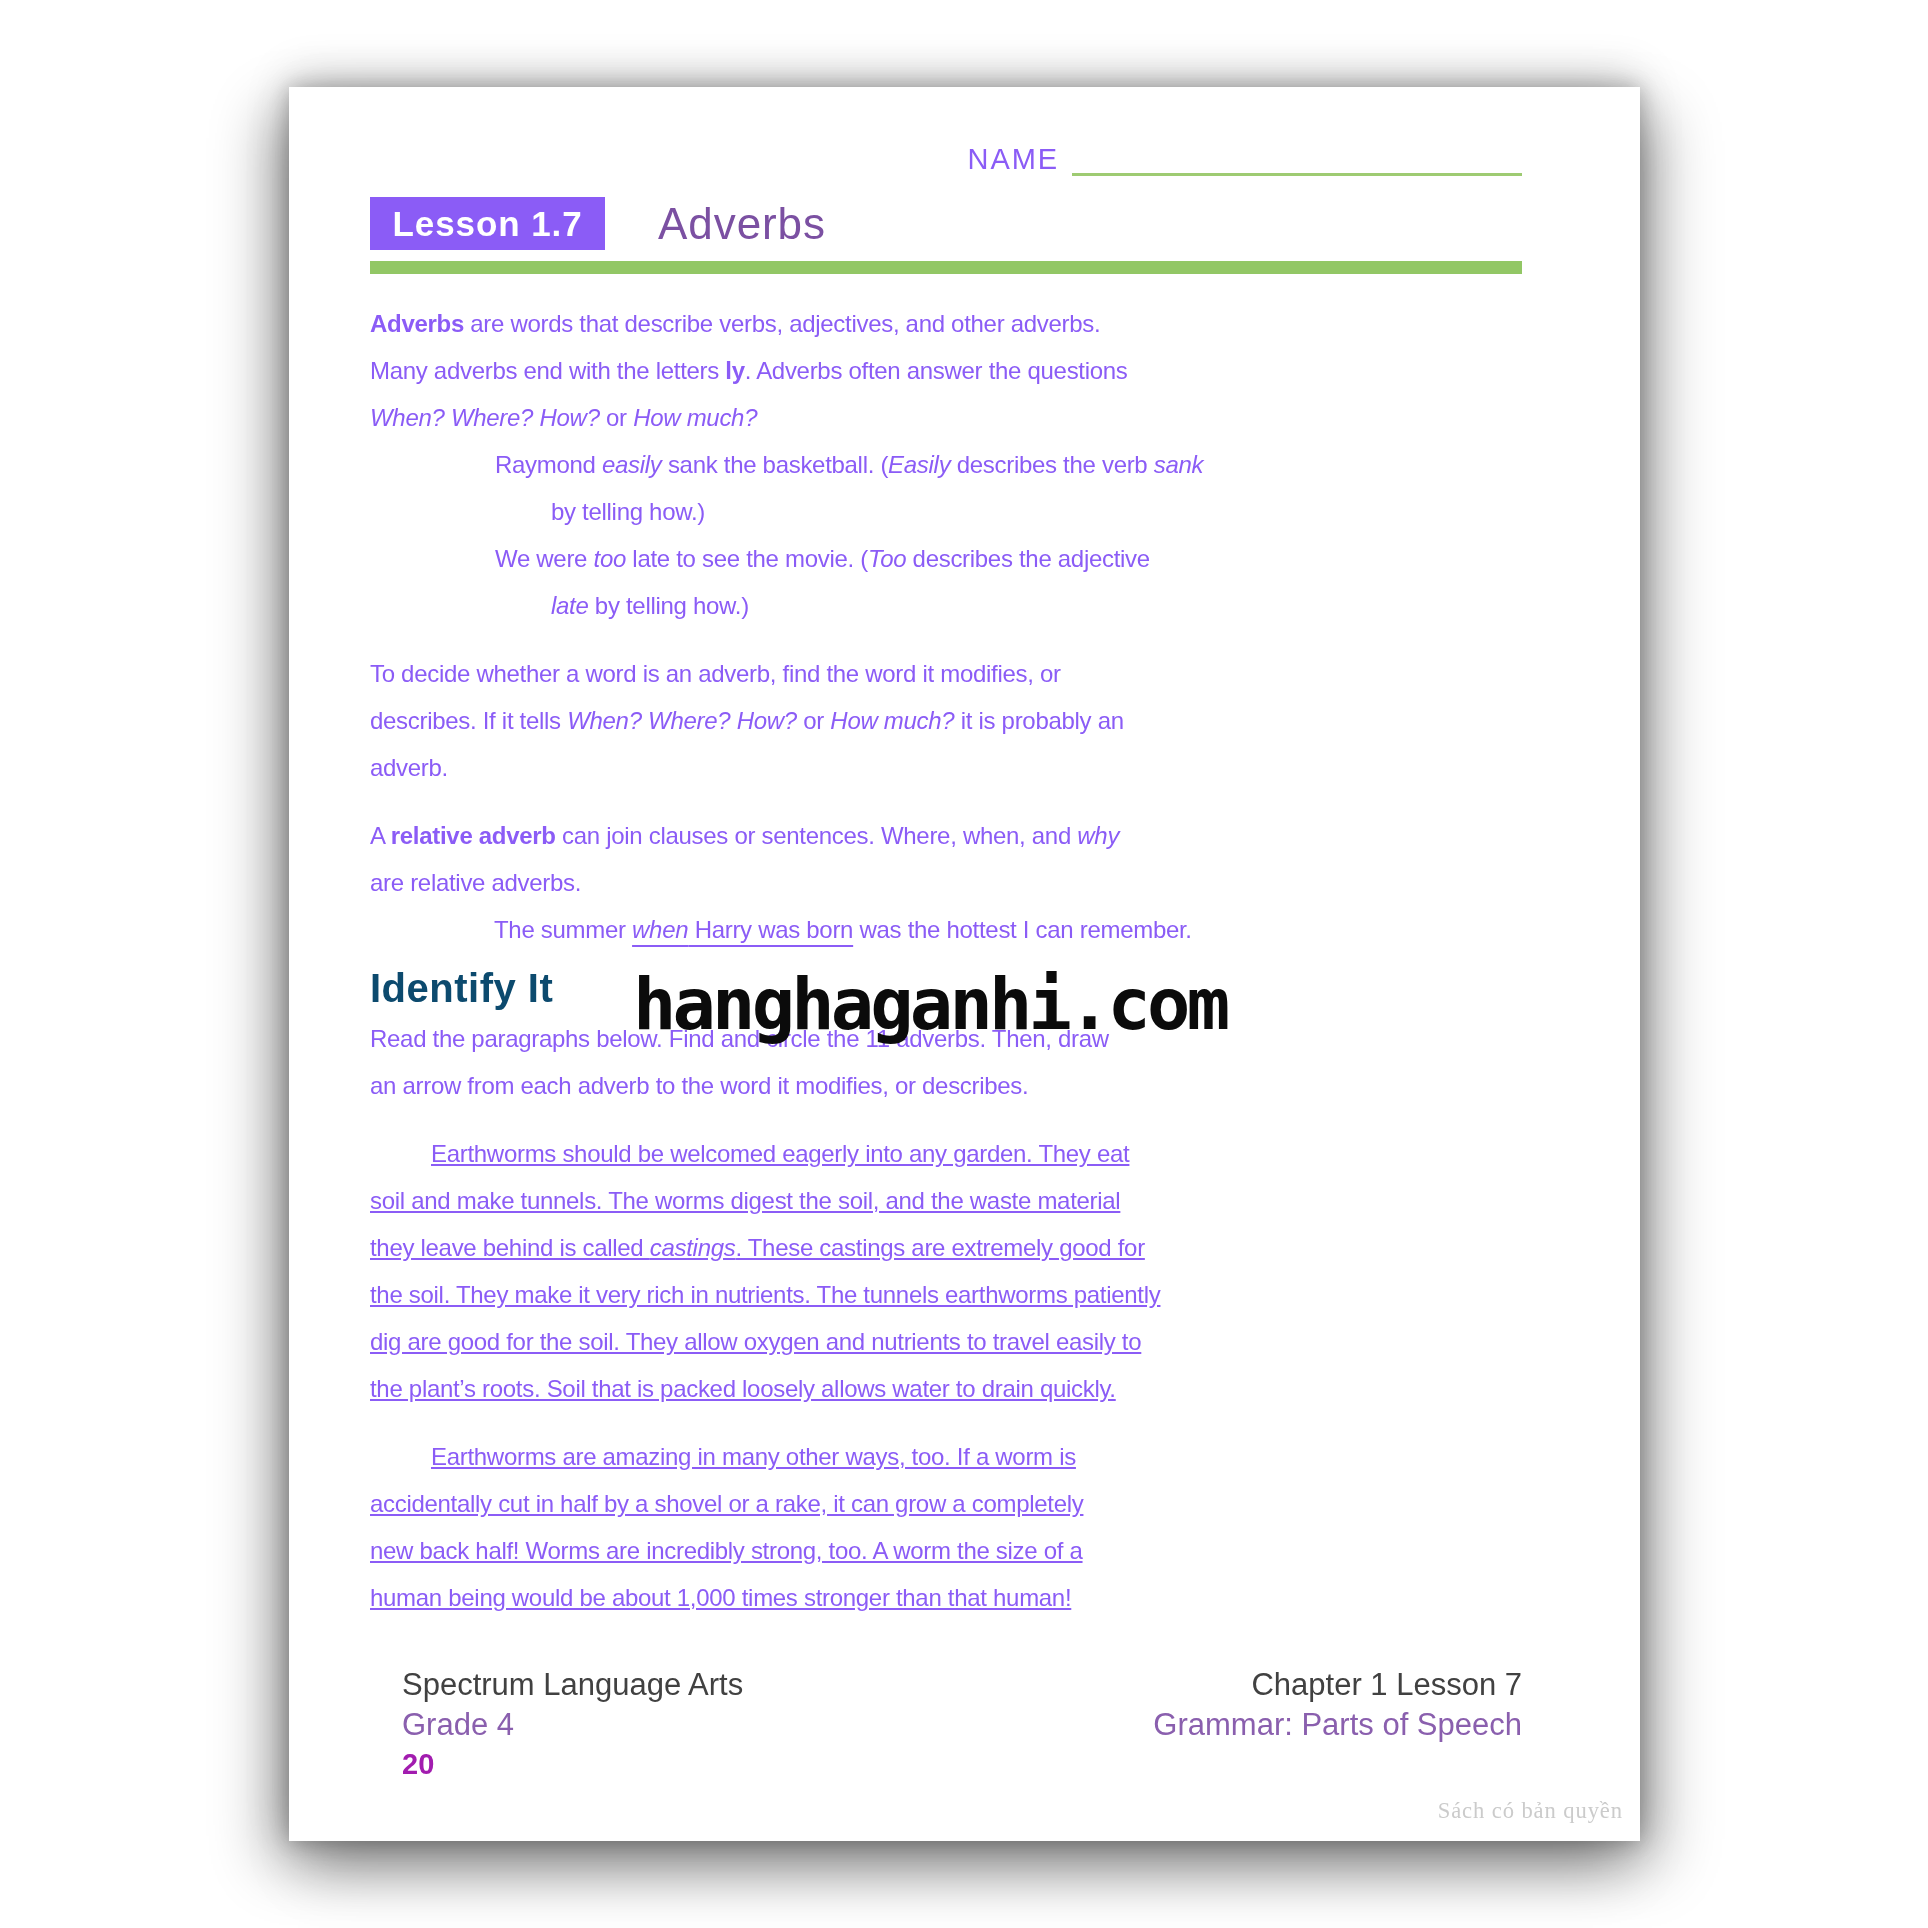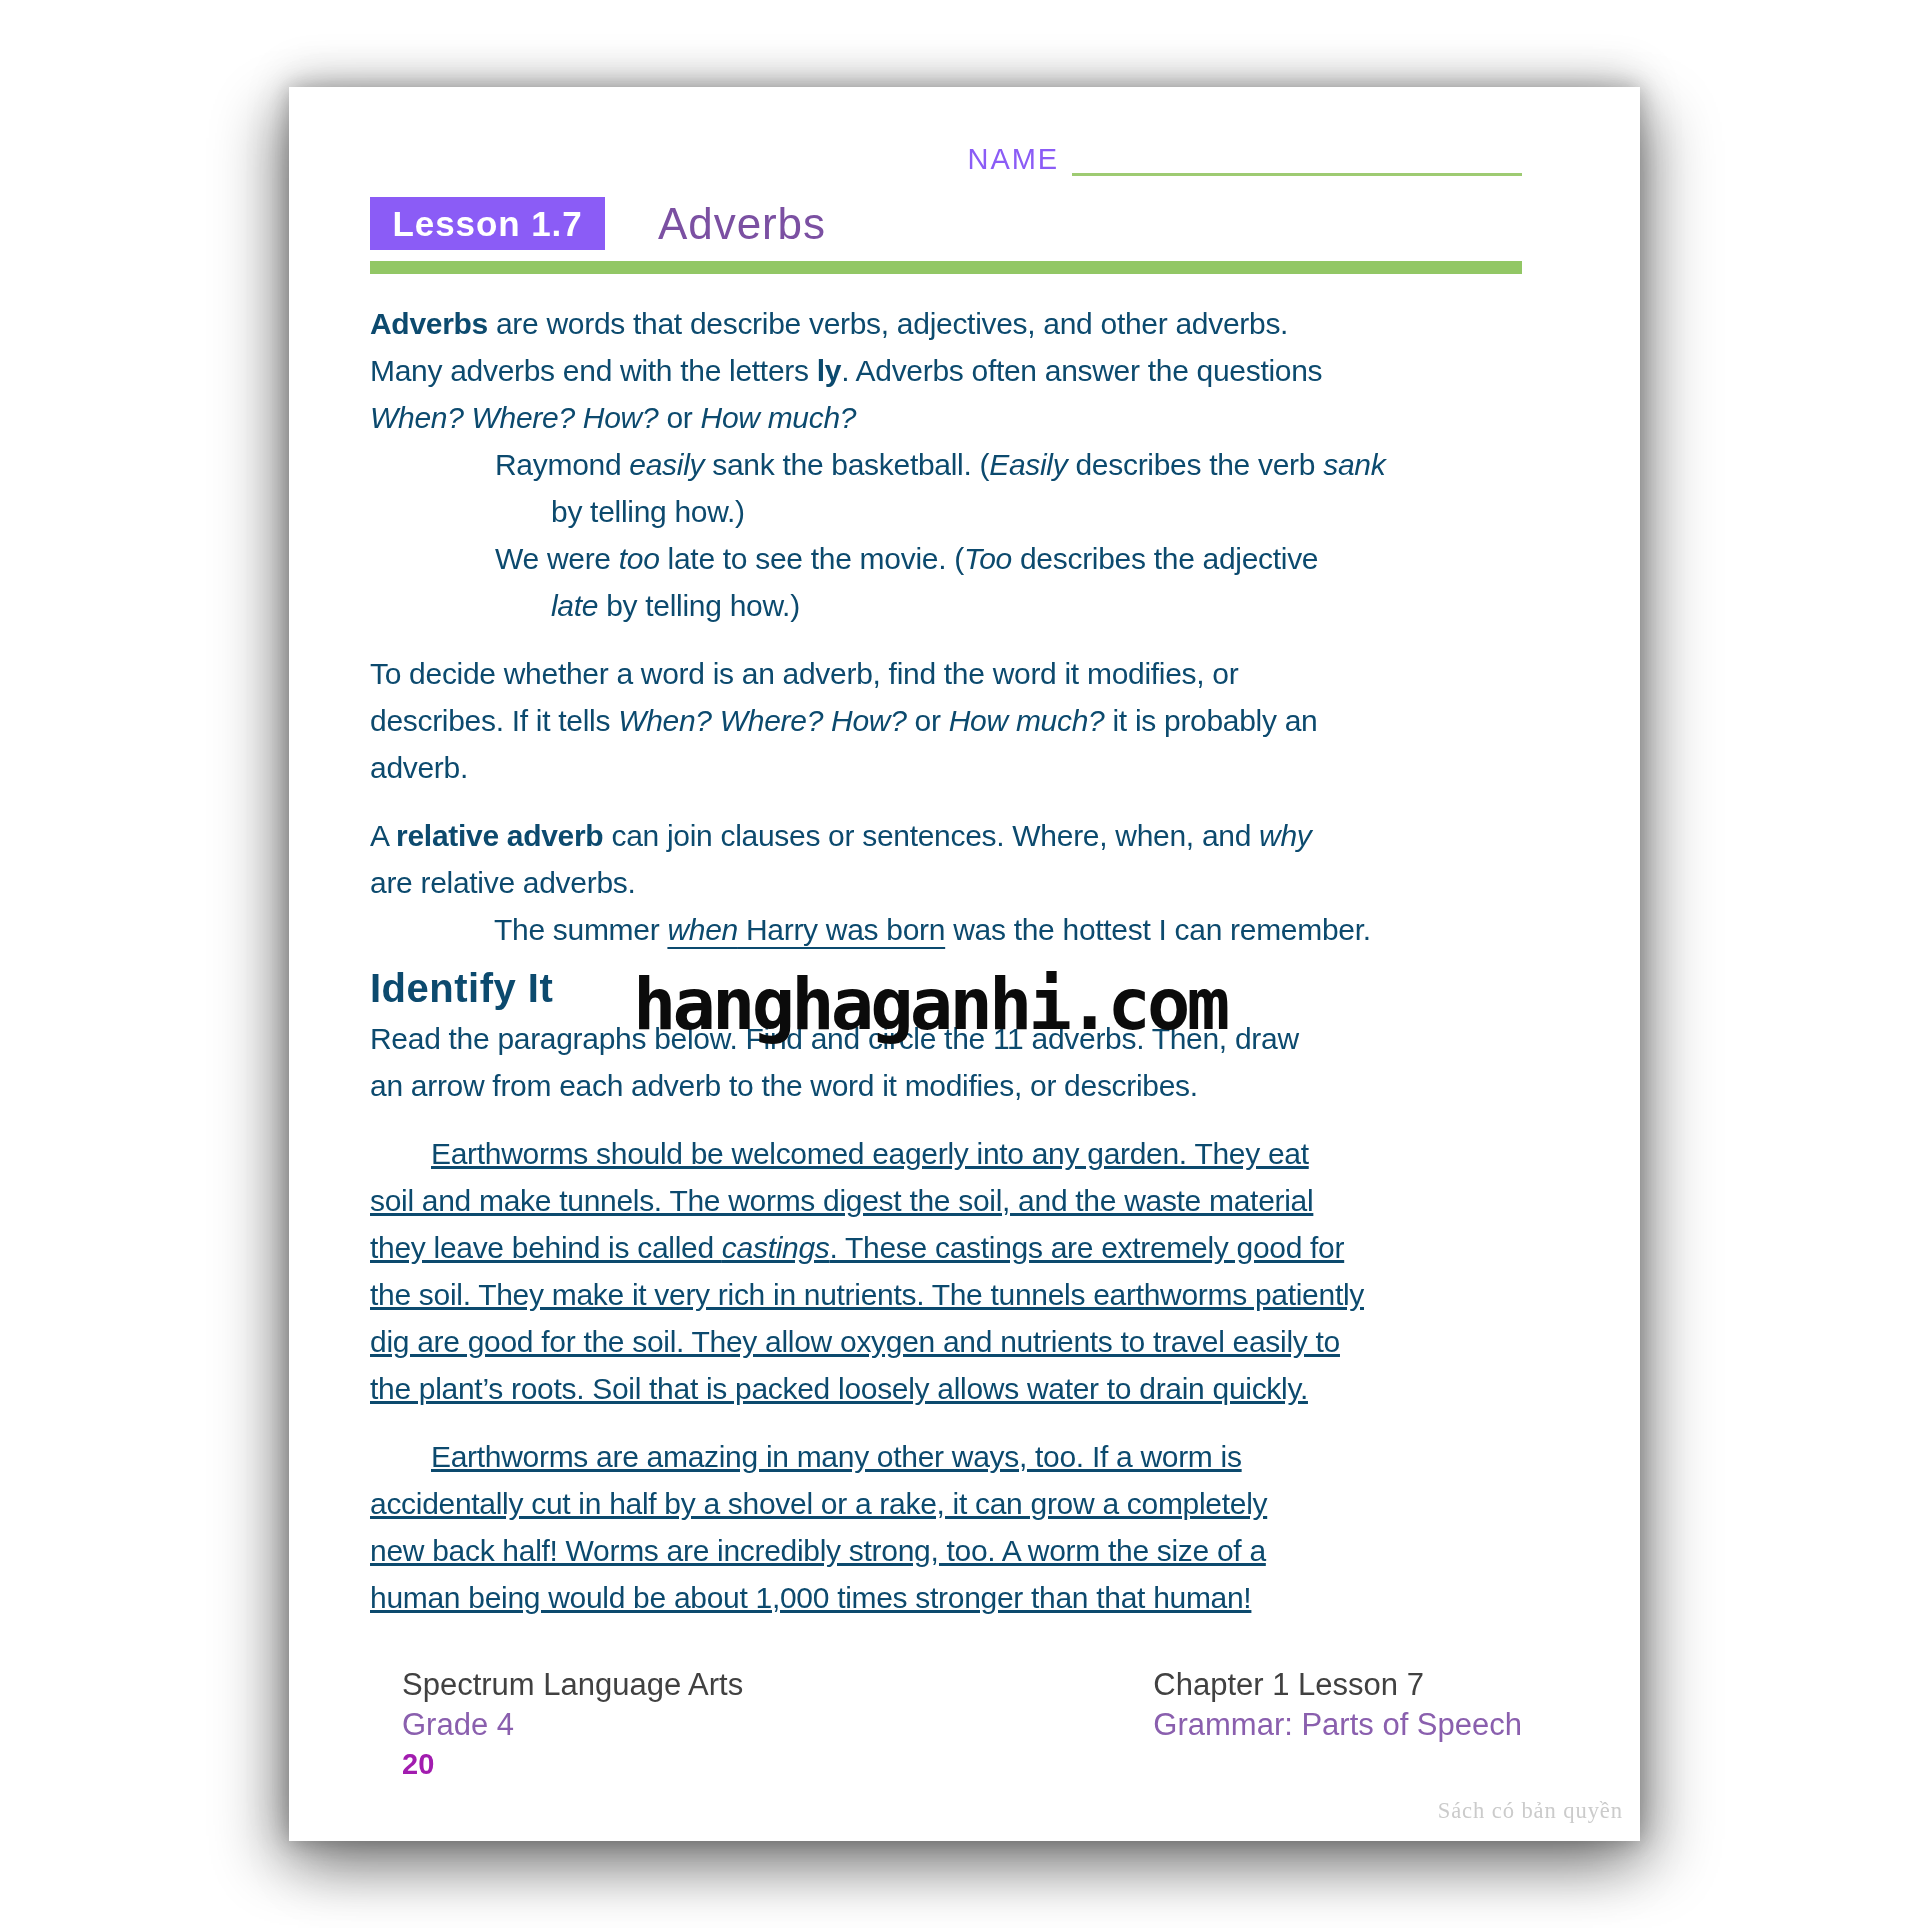--- a/index.html
+++ b/index.html
@@ -24,36 +24,36 @@
   
   .lesson-row{margin-top:21px;display:flex;align-items:center;}
   .lesson-badge{
     background:#8b5cf6;color:#ffffff;font-weight:bold;font-size:35px;
     padding:6.6px 22.6px;line-height:40px;letter-spacing:0.9px;
   }
   .lesson-title{color:#7b50a2;font-size:44px;font-weight:500;margin-left:53px;letter-spacing:0.9px;}
   .green-rule{width:1152px;height:13px;background:#92c765;margin-top:11.3px;}
   
   .para{
-    font-size:30px;line-height:47px;color:#0c4a6e;letter-spacing:-0.3px;
+    font-size:24px;line-height:47px;color:#8b5cf6;letter-spacing:-0.3px;
     white-space:pre-wrap;
   }
   .mt-first{margin-top:26px;}
   .mt-para{margin-top:21px;}
   .example{padding-left:181px;text-indent:-56px;}
   .rel-example{padding-left:124px;}
   .indent-first{text-indent:61px;text-decoration:underline;}
   .identify-heading{
     margin-top:15px;color:#0c4a6e;font-weight:bold;font-size:40px;line-height:41px;letter-spacing:0.5px;
   }
   .instructions{margin-top:5.6px;}
   
   .footer{position:absolute;left:81px;top:1578px;width:1152px;display:flex;justify-content:space-between;}
   .footer-left{text-align:left;margin-left:32px;}
-  .footer-right{text-align:left;}
+  .footer-right{text-align:right;}
   .footer-line{font-size:31px;line-height:40px;color:#414141;}
   .footer-purple{color:#8a5fae;}
   .page-number{font-size:29px;line-height:38px;font-weight:bold;color:#a21caf;}
   
   .watermark{
     position:absolute;left:633px;top:962px;
     font-family:"DejaVu Sans Mono", monospace;font-weight:bold;
     font-size:72px;letter-spacing:-3.8px;color:#0b0b0b;white-space:nowrap;
   }
   .copyright-note{

